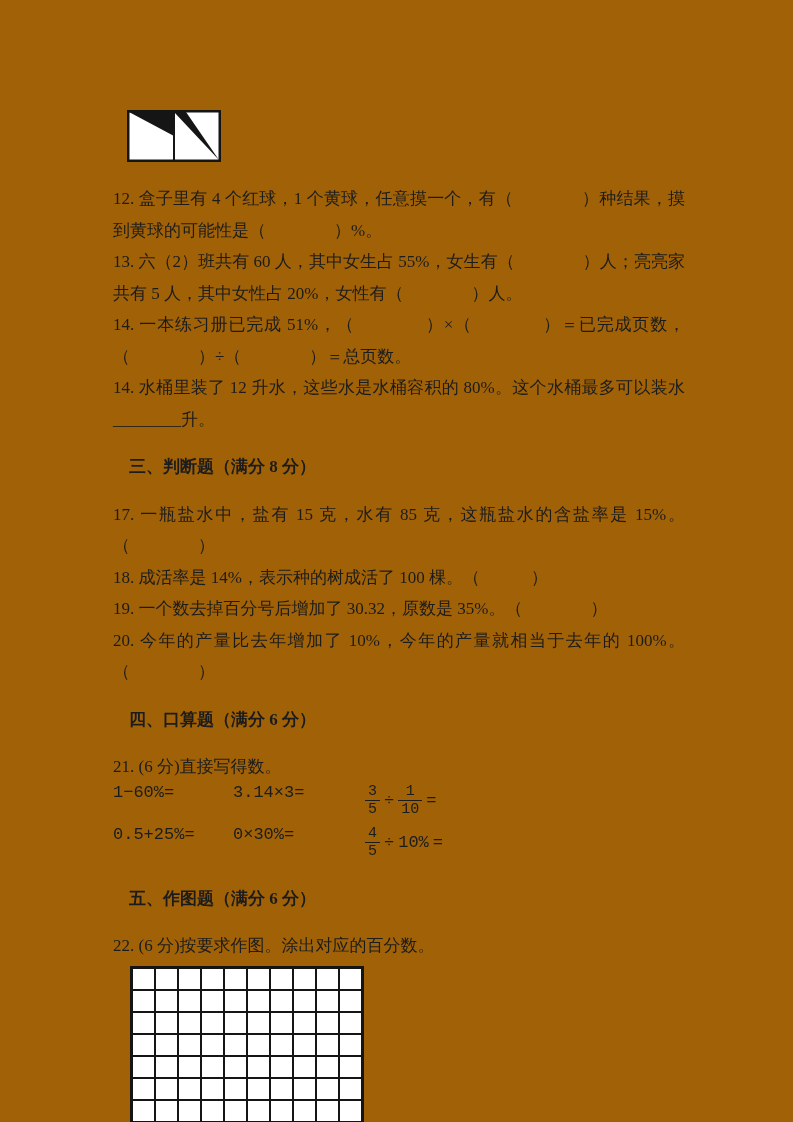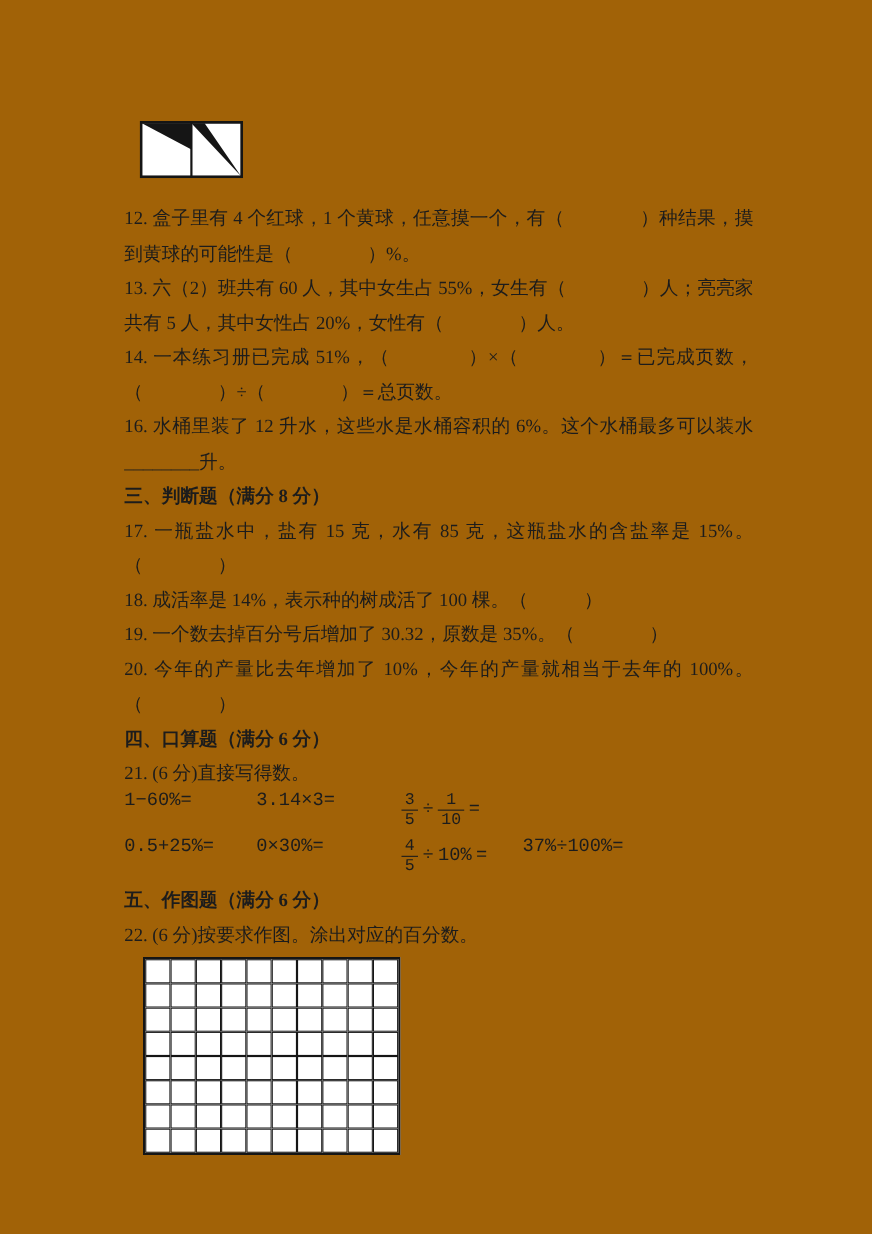--- a/index.html
+++ b/index.html
@@ -25,21 +25,21 @@
     margin: 0 0 21px 14px;
     line-height: 0;
   }
   p.q {
     margin: 0;
     font-size: 17px;
     line-height: 31.5px;
     text-align: justify;
   }
   h3.sec {
-    margin: 0;
+    margin: 16px;
     font-size: 17px;
     line-height: 31.5px;
     font-weight: bold;
   }
   .calc-row {
     display: flex;
     align-items: flex-start;
     height: 42px;
     font-size: 17px;
     font-family: Liberation Mono, monospace;
@@ -84,21 +84,21 @@
       <rect x="1.25" y="1.25" width="91.5" height="49.5" fill="#ffffff" stroke="#151515" stroke-width="2.5"></rect>
       <line x1="47" y1="1" x2="47" y2="51" stroke="#151515" stroke-width="2"></line>
       <polygon points="2,2 47,2 47,26" fill="#151515"></polygon>
       <polygon points="47,2 59,2 92,50" fill="#151515"></polygon>
     </svg>
   </div>
 
   <p class="q">12. 盒子里有 4 个红球，1 个黄球，任意摸一个，有（　　　　）种结果，摸到黄球的可能性是（　　　　）%。</p>
   <p class="q">13. 六（2）班共有 60 人，其中女生占 55%，女生有（　　　　）人；亮亮家共有 5 人，其中女性占 20%，女性有（　　　　）人。</p>
   <p class="q">14. 一本练习册已完成 51%，（　　　　）×（　　　　）＝已完成页数，（　　　　）÷（　　　　）＝总页数。</p>
-  <p class="q">16. 水桶里装了 12 升水，这些水是水桶容积的 6%。这个水桶最多可以装水________升。</p>
+  <p class="q">14. 水桶里装了 12 升水，这些水是水桶容积的 80%。这个水桶最多可以装水________升。</p>
 
   <h3 class="sec">三、判断题（满分 8 分）</h3>
 
   <p class="q">17. 一瓶盐水中，盐有 15 克，水有 85 克，这瓶盐水的含盐率是 15%。（　　　　）</p>
   <p class="q">18. 成活率是 14%，表示种的树成活了 100 棵。（　　　）</p>
   <p class="q">19. 一个数去掉百分号后增加了 30.32，原数是 35%。（　　　　）</p>
   <p class="q">20. 今年的产量比去年增加了 10%，今年的产量就相当于去年的 100%。（　　　　）</p>
 
   <h3 class="sec">四、口算题（满分 6 分）</h3>
 
@@ -126,21 +126,20 @@
     <span class="ce ce2">0×30%=</span>
     <span class="ce ce3 fracexpr">
       <span class="frac">
         <span class="fn">4</span>
         <span class="fd">5</span>
       </span>
       <span>÷</span>
       <span>10%</span>
       <span>=</span>
     </span>
-    <span class="ce ce4">37%÷100%=</span>
   </div>
 
   <h3 class="sec">五、作图题（满分 6 分）</h3>
 
   <p class="q">22. (6 分)按要求作图。涂出对应的百分数。</p>
 
   <div class="pgrid" style="grid-template-columns: repeat(10, 23px);">
       <div class="cell"></div>
       <div class="cell"></div>
       <div class="cell"></div>

